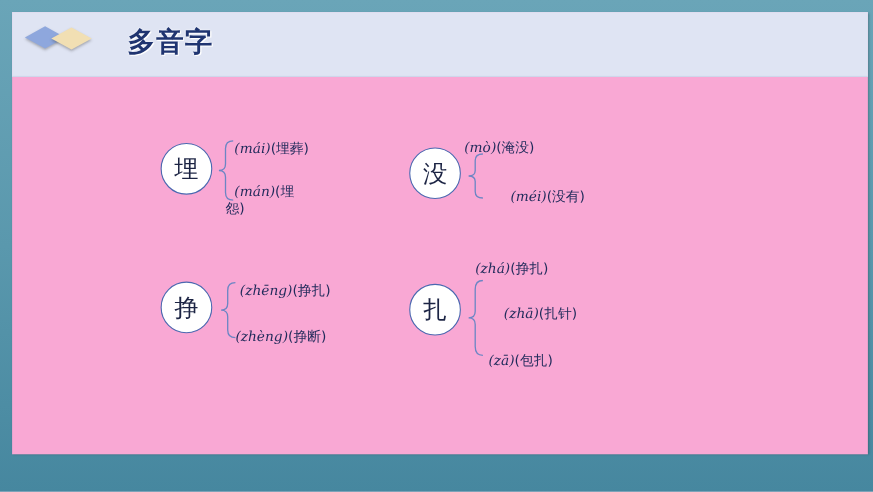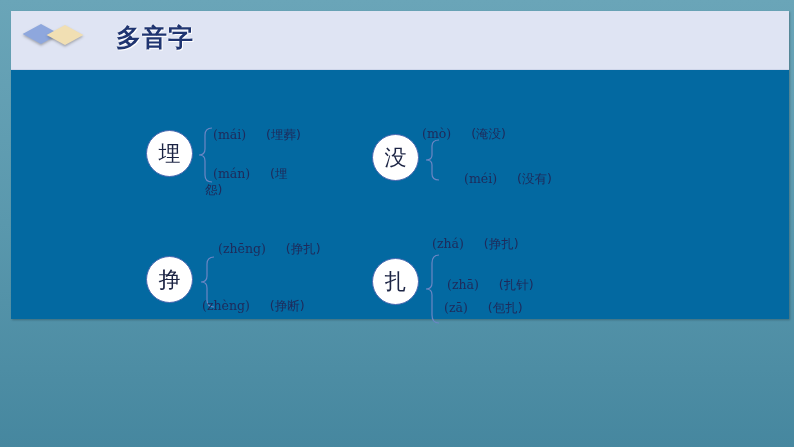--- a/index.html
+++ b/index.html
@@ -2,22 +2,22 @@
 <html><head>
   <meta charset="utf-8">
   <style>
     html, body { margin: 0; padding: 0; }
     body {
       width: 794px; height: 447px; position: relative; overflow: hidden;
       background: linear-gradient(180deg, #6aa5b8 0%, #5a98ad 50%, #46879f 100%);
       font-family: "DejaVu Sans", "Liberation Sans", sans-serif;
     }
     .panel {
-      position: absolute; left: 11px; top: 11px; width: 778px; height: 308px;
-      background: #0369a1;
+      position: absolute; left: 11px; top: 11px; width: 778px; height: 402px;
+      background: #f9a8d4;
       box-shadow: 1px 1px 2px rgba(0,0,0,0.25);
     }
     .header-band {
       position: absolute; left: 0; top: 0; width: 778px; height: 58px;
       background: #dfe4f3;
       border-bottom: 1px solid #cfd6ea;
     }
     .diamond {
       position: absolute; width: 26px; height: 26px;
       transform: scaleY(0.55) rotate(45deg);
@@ -35,22 +35,22 @@
       position: absolute; width: 45px; height: 45px; border-radius: 50%;
       border: 1.2px solid #4a68b0; background: #ffffff;
       display: flex; align-items: center; justify-content: center;
       font-size: 22px; color: #1c2444;
     }
     .brace { position: absolute; }
     .reading {
       position: absolute; font-size: 12.5px; color: #1f2a5a; white-space: nowrap;
       line-height: 15px;
     }
-    .reading .py { font-family: "DejaVu Serif", serif; }
-    .reading .word { margin-left: 20px; }
+    .reading .py { font-style: italic; font-family: "DejaVu Serif", serif; }
+    .reading .word { margin-left: 0; }
   </style>
 </head>
 <body>
 
 <div class="panel">
   <div class="header-band">
     <div class="diamond blue"></div>
     <div class="diamond yellow"></div>
     <div class="title">多音字</div>
   </div>
@@ -76,32 +76,32 @@
   <span class="py">(mò)</span><span class="word">(淹没)</span>
 </div>
 <div class="reading" style="left:464px;top:171px;">
   <span class="py">(méi)</span><span class="word">(没有)</span>
 </div>
 
 <div class="circle" style="left:146px;top:256px;">挣</div>
 <svg class="brace" style="left:200px;top:256px;" width="16" height="52">
   <path d="M14,1 Q7,1 7,8 L7,20 Q7,26 1,26 Q7,26 7,32 L7,44 Q7,51 14,51" fill="none" stroke="#6c86c4" stroke-width="1.2"></path>
 </svg>
-<div class="reading" style="left:218px;top:241px;">
+<div class="reading" style="left:218px;top:256px;">
   <span class="py">(zhēng)</span><span class="word">(挣扎)</span>
 </div>
-<div class="reading" style="left:202px;top:298px;">
+<div class="reading" style="left:214px;top:298px;">
   <span class="py">(zhèng)</span><span class="word">(挣断)</span>
 </div>
 
 <div class="circle" style="left:372px;top:258px;">扎</div>
 <svg class="brace" style="left:425px;top:254px;" width="16" height="70">
   <path d="M14,1 Q7,1 7,9 L7,29 Q7,35 1,35 Q7,35 7,41 L7,61 Q7,69 14,69" fill="none" stroke="#6c86c4" stroke-width="1.2"></path>
 </svg>
 <div class="reading" style="left:432px;top:236px;">
   <span class="py">(zhá)</span><span class="word">(挣扎)</span>
 </div>
-<div class="reading" style="left:447px;top:277px;">
+<div class="reading" style="left:458px;top:277px;">
   <span class="py">(zhā)</span><span class="word">(扎针)</span>
 </div>
-<div class="reading" style="left:444px;top:300px;">
+<div class="reading" style="left:444px;top:320px;">
   <span class="py">(zā)</span><span class="word">(包扎)</span>
 </div>
 
 </body></html>

